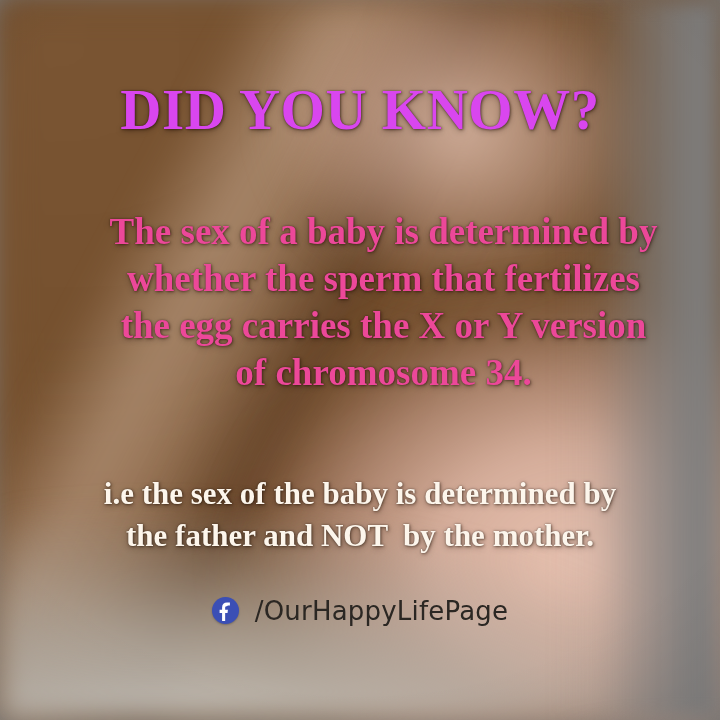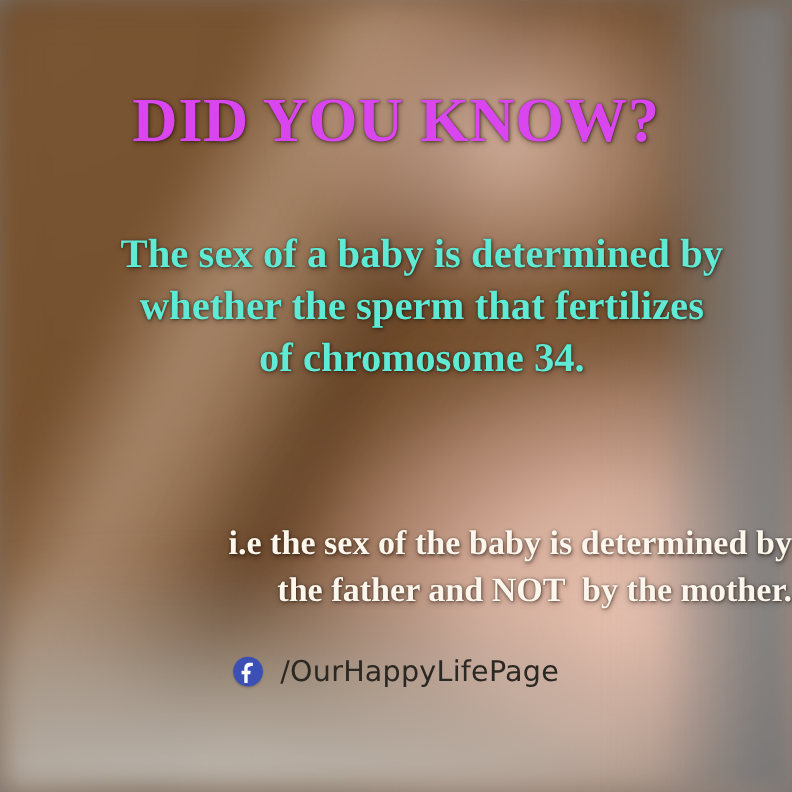--- a/index.html
+++ b/index.html
@@ -160,21 +160,21 @@
   }
 
   .body-block {
     position: absolute;
     top: 208px;
     left: 0;
     right: 0;
     font-size: 37px;
     font-weight: bold;
     line-height: 47px;
-    color: #5eead4;
+    color: #ec4899;
     text-shadow:
       0 0 2px rgba(0,0,0,0.36),
       1px 1px 3px rgba(40,20,6,0.46),
       0 2px 6px rgba(30,14,4,0.28);
     padding-left: 47px;
   }
 
   .body-block .line { display: block; white-space: pre; }
 
   .note-block {
@@ -183,21 +183,20 @@
     left: 0;
     right: 0;
     font-size: 31px;
     font-weight: bold;
     line-height: 42px;
     color: #fdf6ec;
     text-shadow:
       0 0 2px rgba(0,0,0,0.36),
       1px 1px 3px rgba(40,20,6,0.46),
       0 2px 6px rgba(30,14,4,0.28);
-    text-align: right;
   }
 
   .note-block .line { display: block; white-space: pre; }
 
   
   .attribution {
     position: absolute;
     top: 597px;
     left: 0;
     right: 0;
@@ -247,20 +246,21 @@
   <div class="bg-layer bg-rightgray"></div>
   <div class="bg-layer bg-vignette"></div>
 
   <div class="content">
 
     <div class="headline">DID YOU KNOW?</div>
 
     <div class="body-block">
       <span class="line">The sex of a baby is determined by</span>
       <span class="line">whether the sperm that fertilizes</span>
+      <span class="line">the egg carries the X or Y version</span>
       <span class="line">of chromosome 34.</span>
     </div>
 
     <div class="note-block">
       <span class="line">i.e the sex of the baby is determined by</span>
       <span class="line">the father and NOT  by the mother.</span>
     </div>
 
     <div class="attribution">
       <span class="fb-badge">

